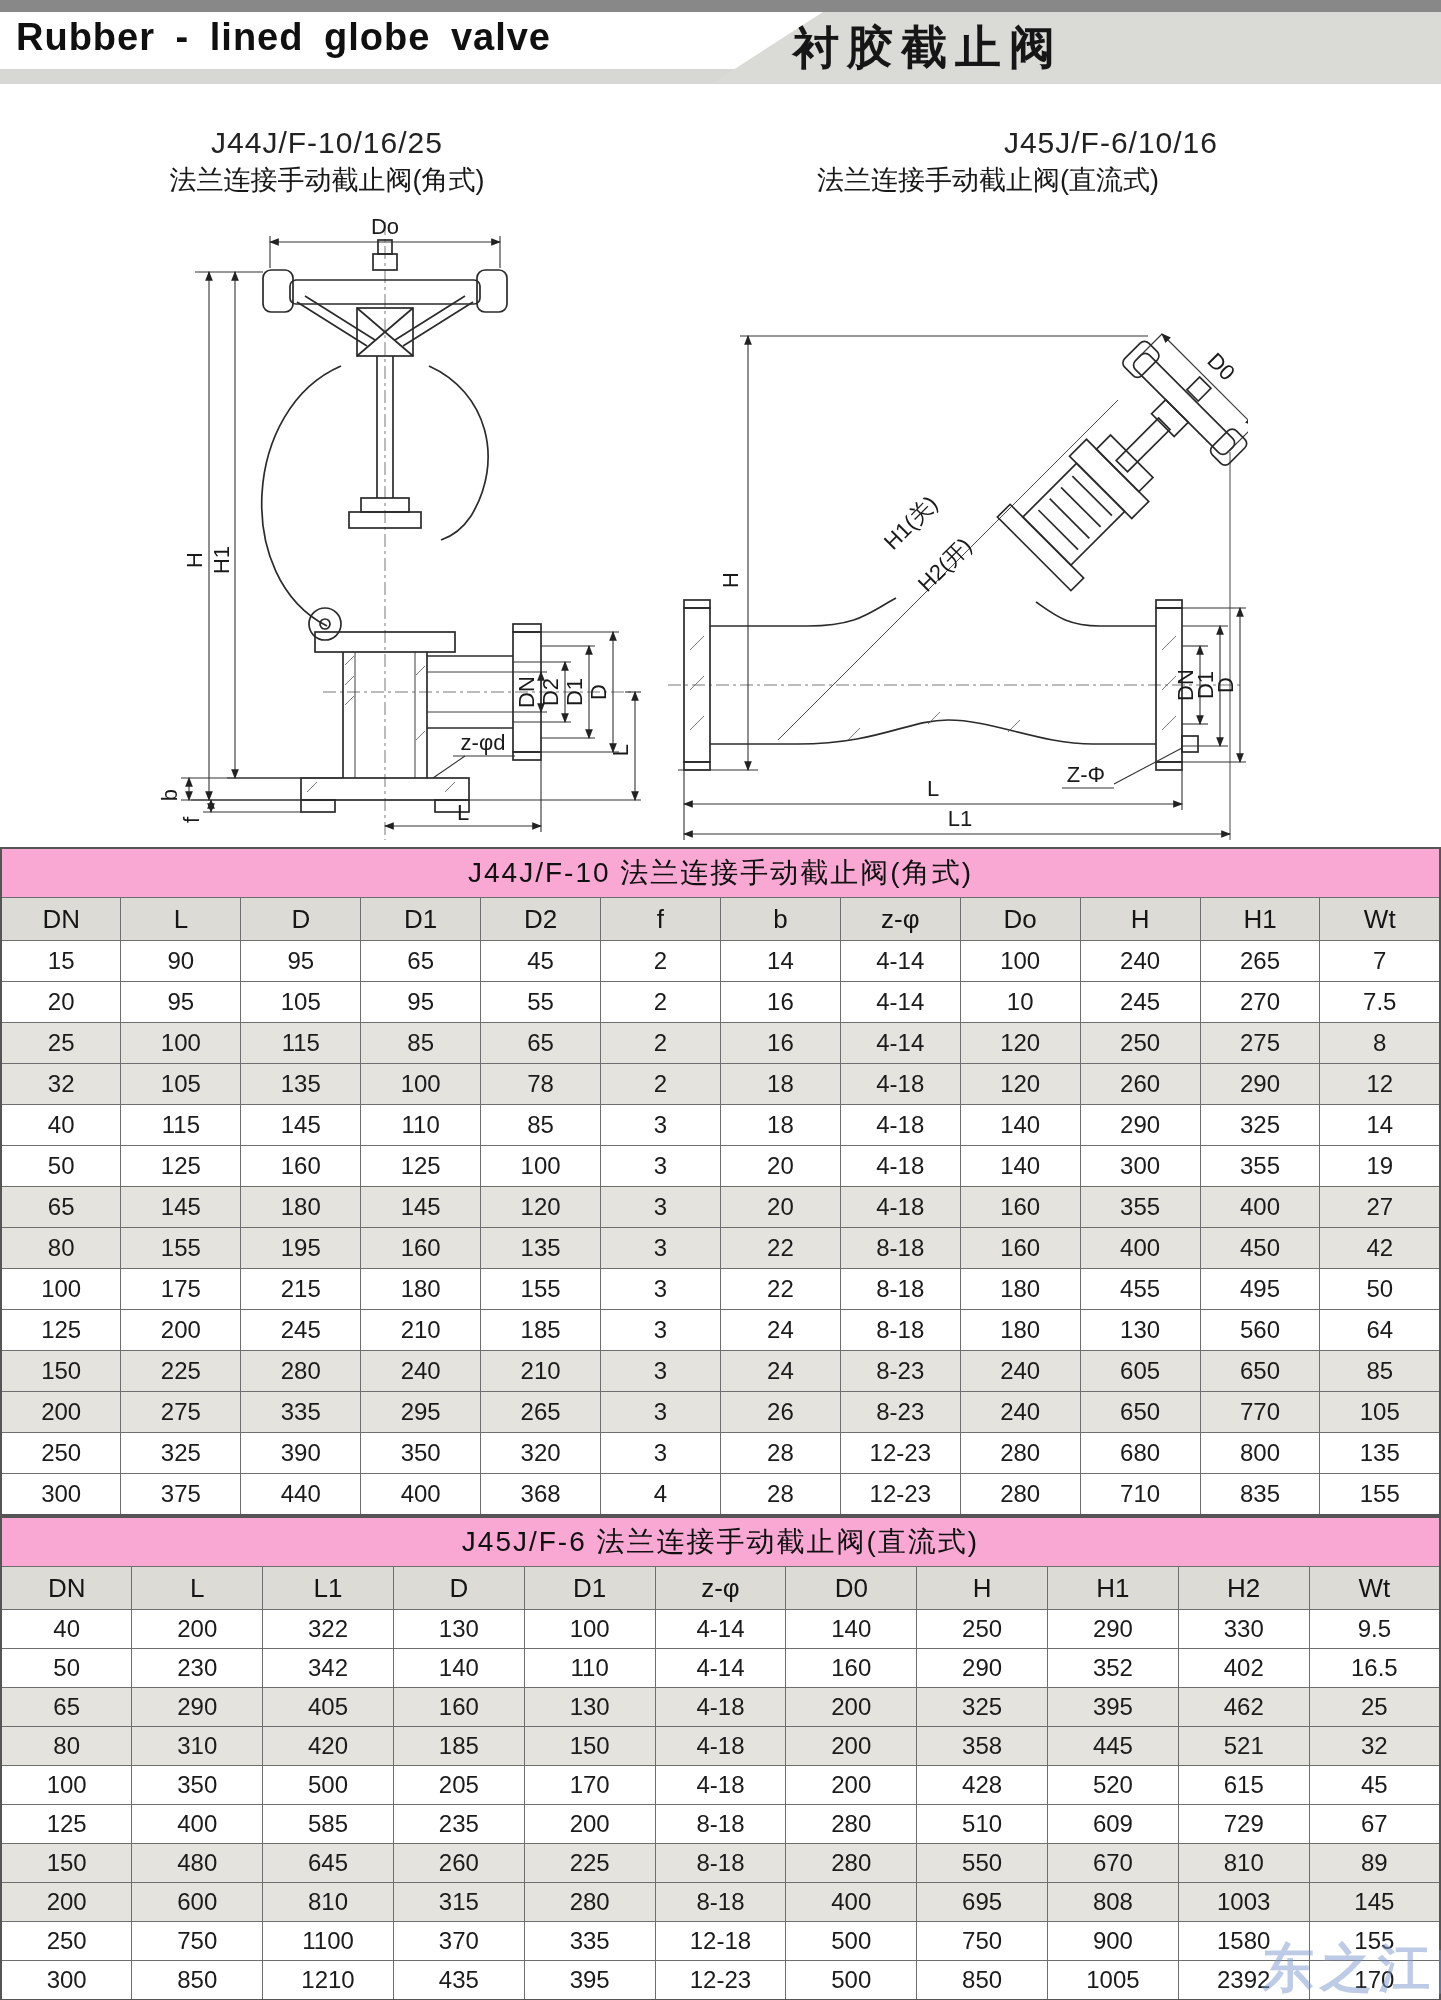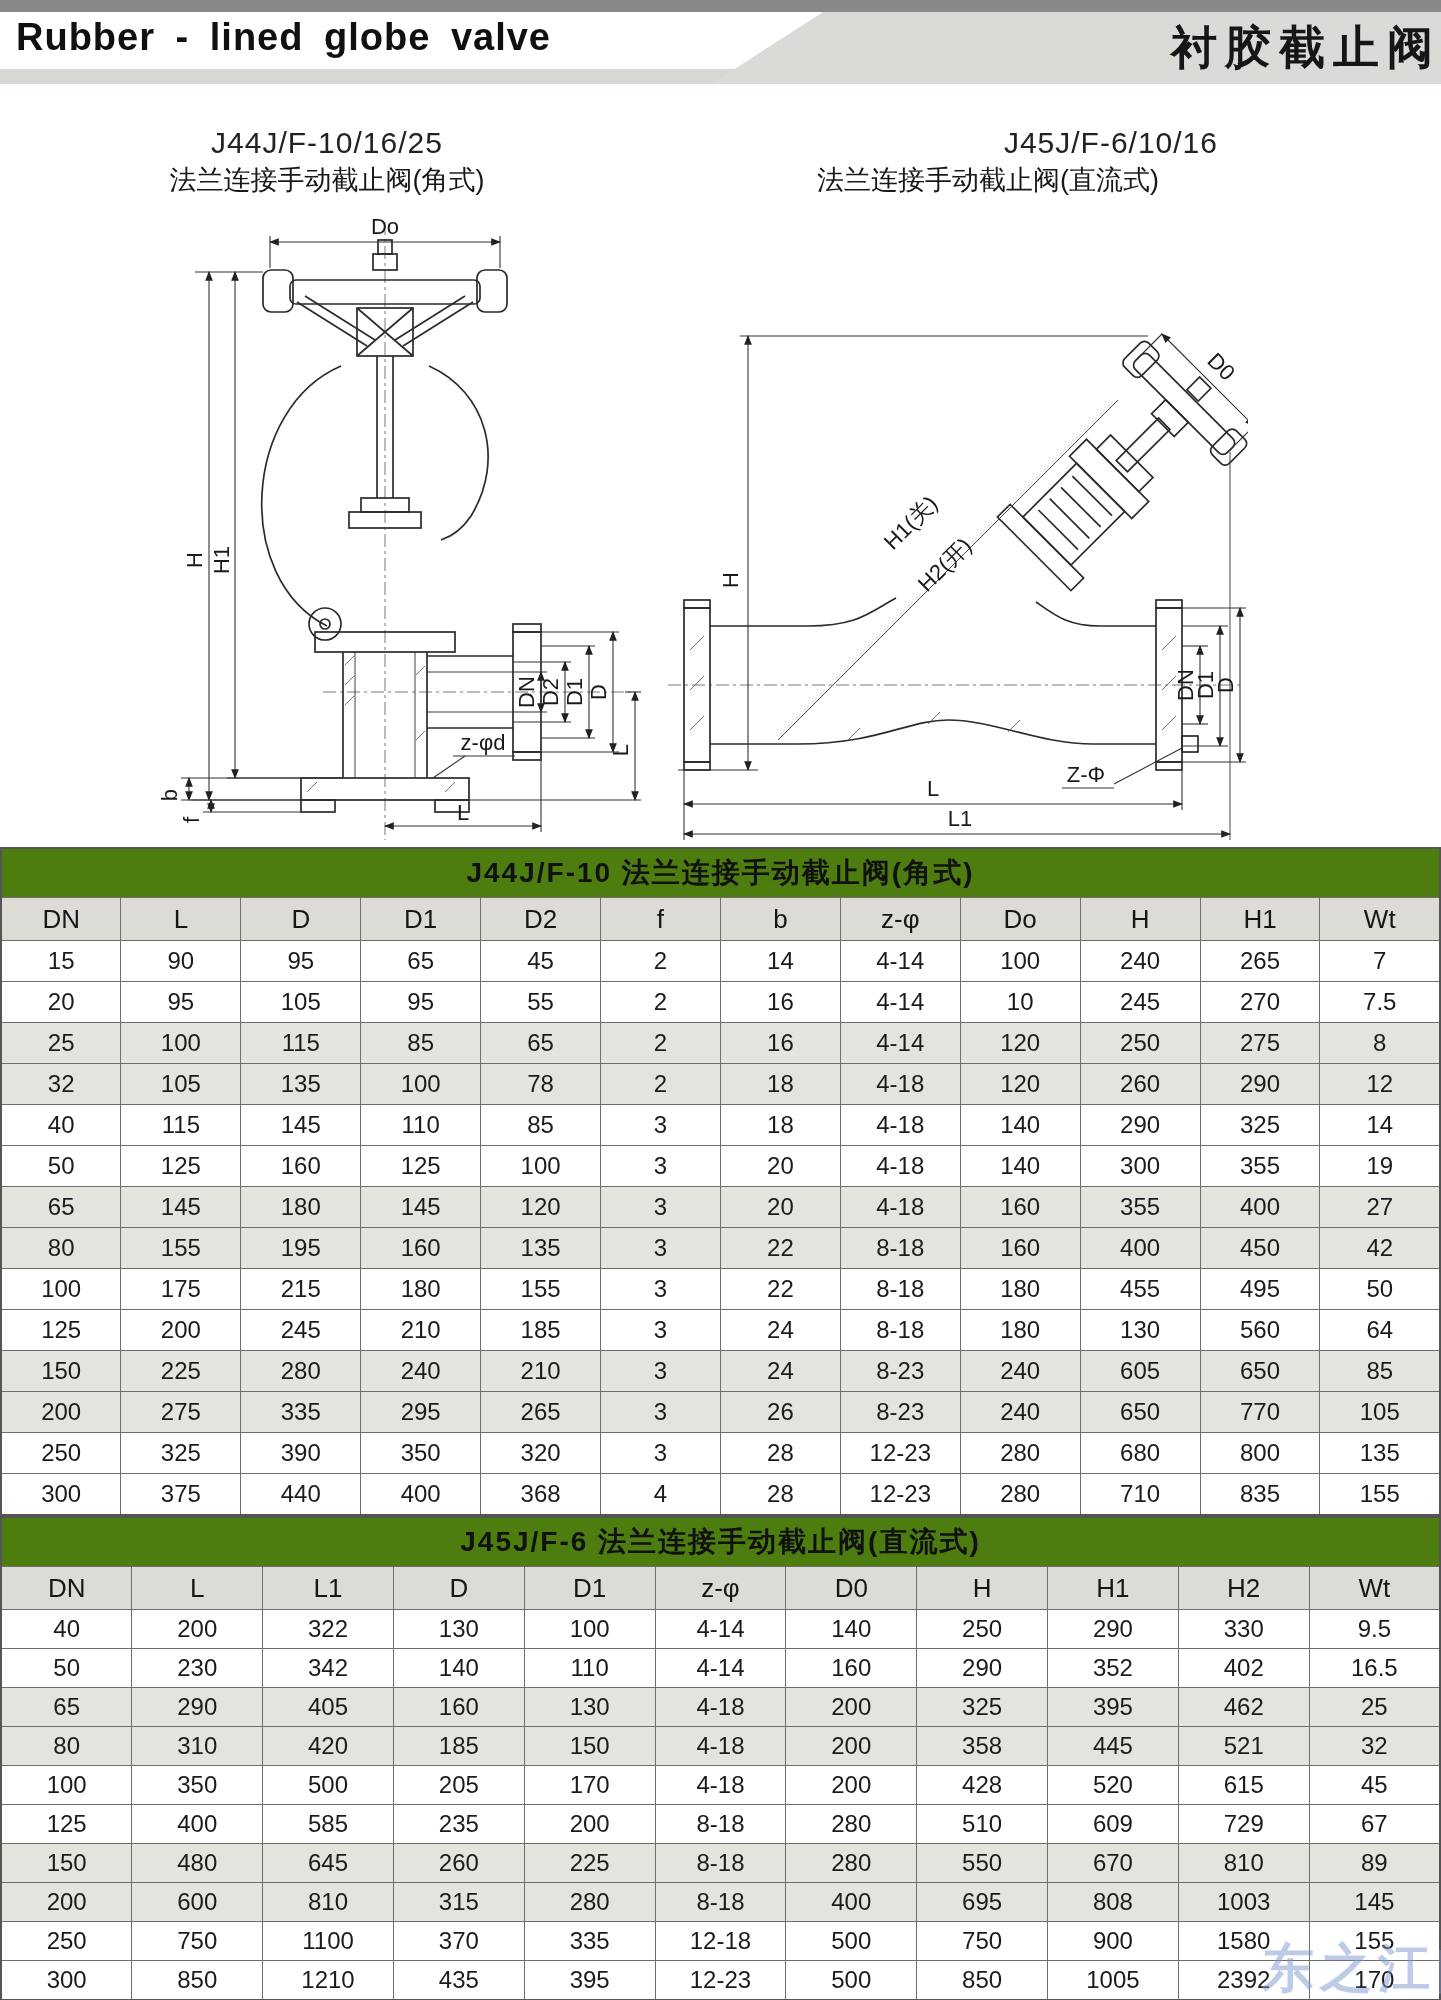--- a/index.html
+++ b/index.html
@@ -3,38 +3,38 @@
 <meta charset="utf-8">
 <style>
   html,body{margin:0;padding:0;background:#888;}
   .page{position:relative;width:1441px;height:2000px;margin:12px auto;background:#ffffff;overflow:hidden;
         font-family:"Liberation Sans","DejaVu Sans",sans-serif;color:#1b1b1b;}
   
   .title-en{position:absolute;left:16px;top:4px;font-size:38px;font-weight:800;letter-spacing:1px;word-spacing:9px;color:#101010;}
   .gray-strip{position:absolute;left:0;top:57px;width:100%;height:15px;background:#d7d7d3;}
   .zh-band{position:absolute;left:713px;top:0;width:728px;height:71px;background:#dadad6;
            clip-path:polygon(110px 0,100% 0,100% 100%,0 100%);
-           display:flex;align-items:center;justify-content:flex-end;font-family:Liberation Mono, monospace;}
+           display:flex;align-items:center;justify-content:flex-start;font-family:Liberation Mono, monospace;}
   .title-zh{font-size:46px;font-weight:700;letter-spacing:8px;padding-left:80px;color:#161616;}
   
   .model{position:absolute;width:470px;text-align:center;font-size:30px;letter-spacing:1px;color:#222;}
   .caption{position:absolute;width:470px;text-align:center;font-size:27px;font-weight:400;color:#181818;}
   .model.left{left:92px;top:114px;}
   .caption.left{left:92px;top:150px;}
   .model.right{left:758px;top:114px;width:460px;text-align:right;}
   .caption.right{left:758px;top:150px;width:460px;}
   
   svg.fig{position:absolute;}
   .fig text{font-family:"Liberation Sans","DejaVu Sans",sans-serif;font-size:22px;fill:#1a1a1a;}
   
   .tables{position:absolute;left:0;top:835px;width:1441px;}
   table.spec{border-collapse:collapse;table-layout:fixed;width:1441px;background:#fff;border:2px solid #555;}
   .spec td,.spec th{border:1px solid #6e6e6e;text-align:center;vertical-align:middle;padding:0;overflow:hidden;}
   .spec th{height:42px;font-size:26px;font-weight:400;background:#dcdbd6;color:#161616;}
-  .spec .title-cell{height:48px;font-size:28px;font-weight:700;background:#4d7c0f;letter-spacing:2px;color:#111;}
+  .spec .title-cell{height:48px;font-size:28px;font-weight:400;background:#f9a8d4;letter-spacing:2px;color:#111;}
   .t1 tbody td{height:40px;font-size:24px;}
   .t2 tbody td{height:38px;font-size:24px;}
   tr.band td{background:#e4e3de;}
   
   .watermark{position:absolute;left:1262px;top:1922px;font-size:52px;font-weight:700;letter-spacing:6px;
              color:rgba(125,152,205,0.5);white-space:nowrap;pointer-events:none;}
 </style>
 </head>
 <body>
 

